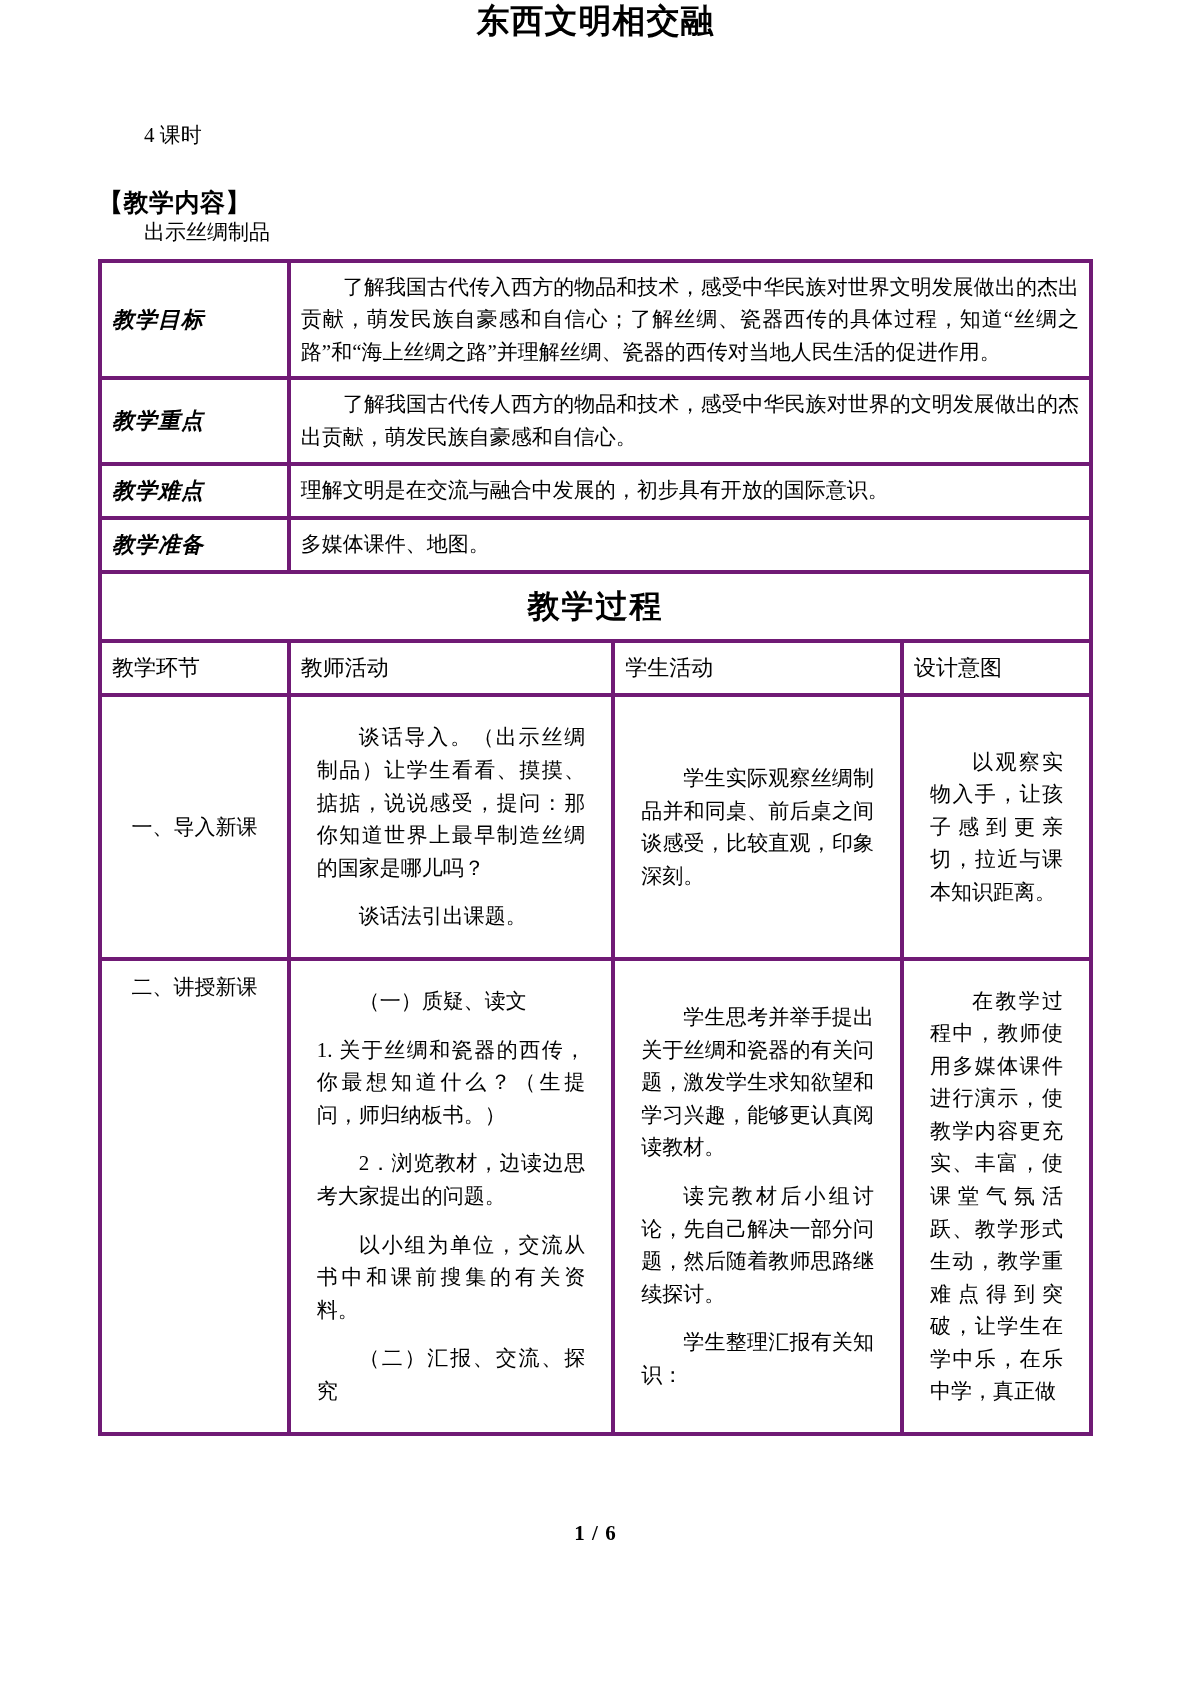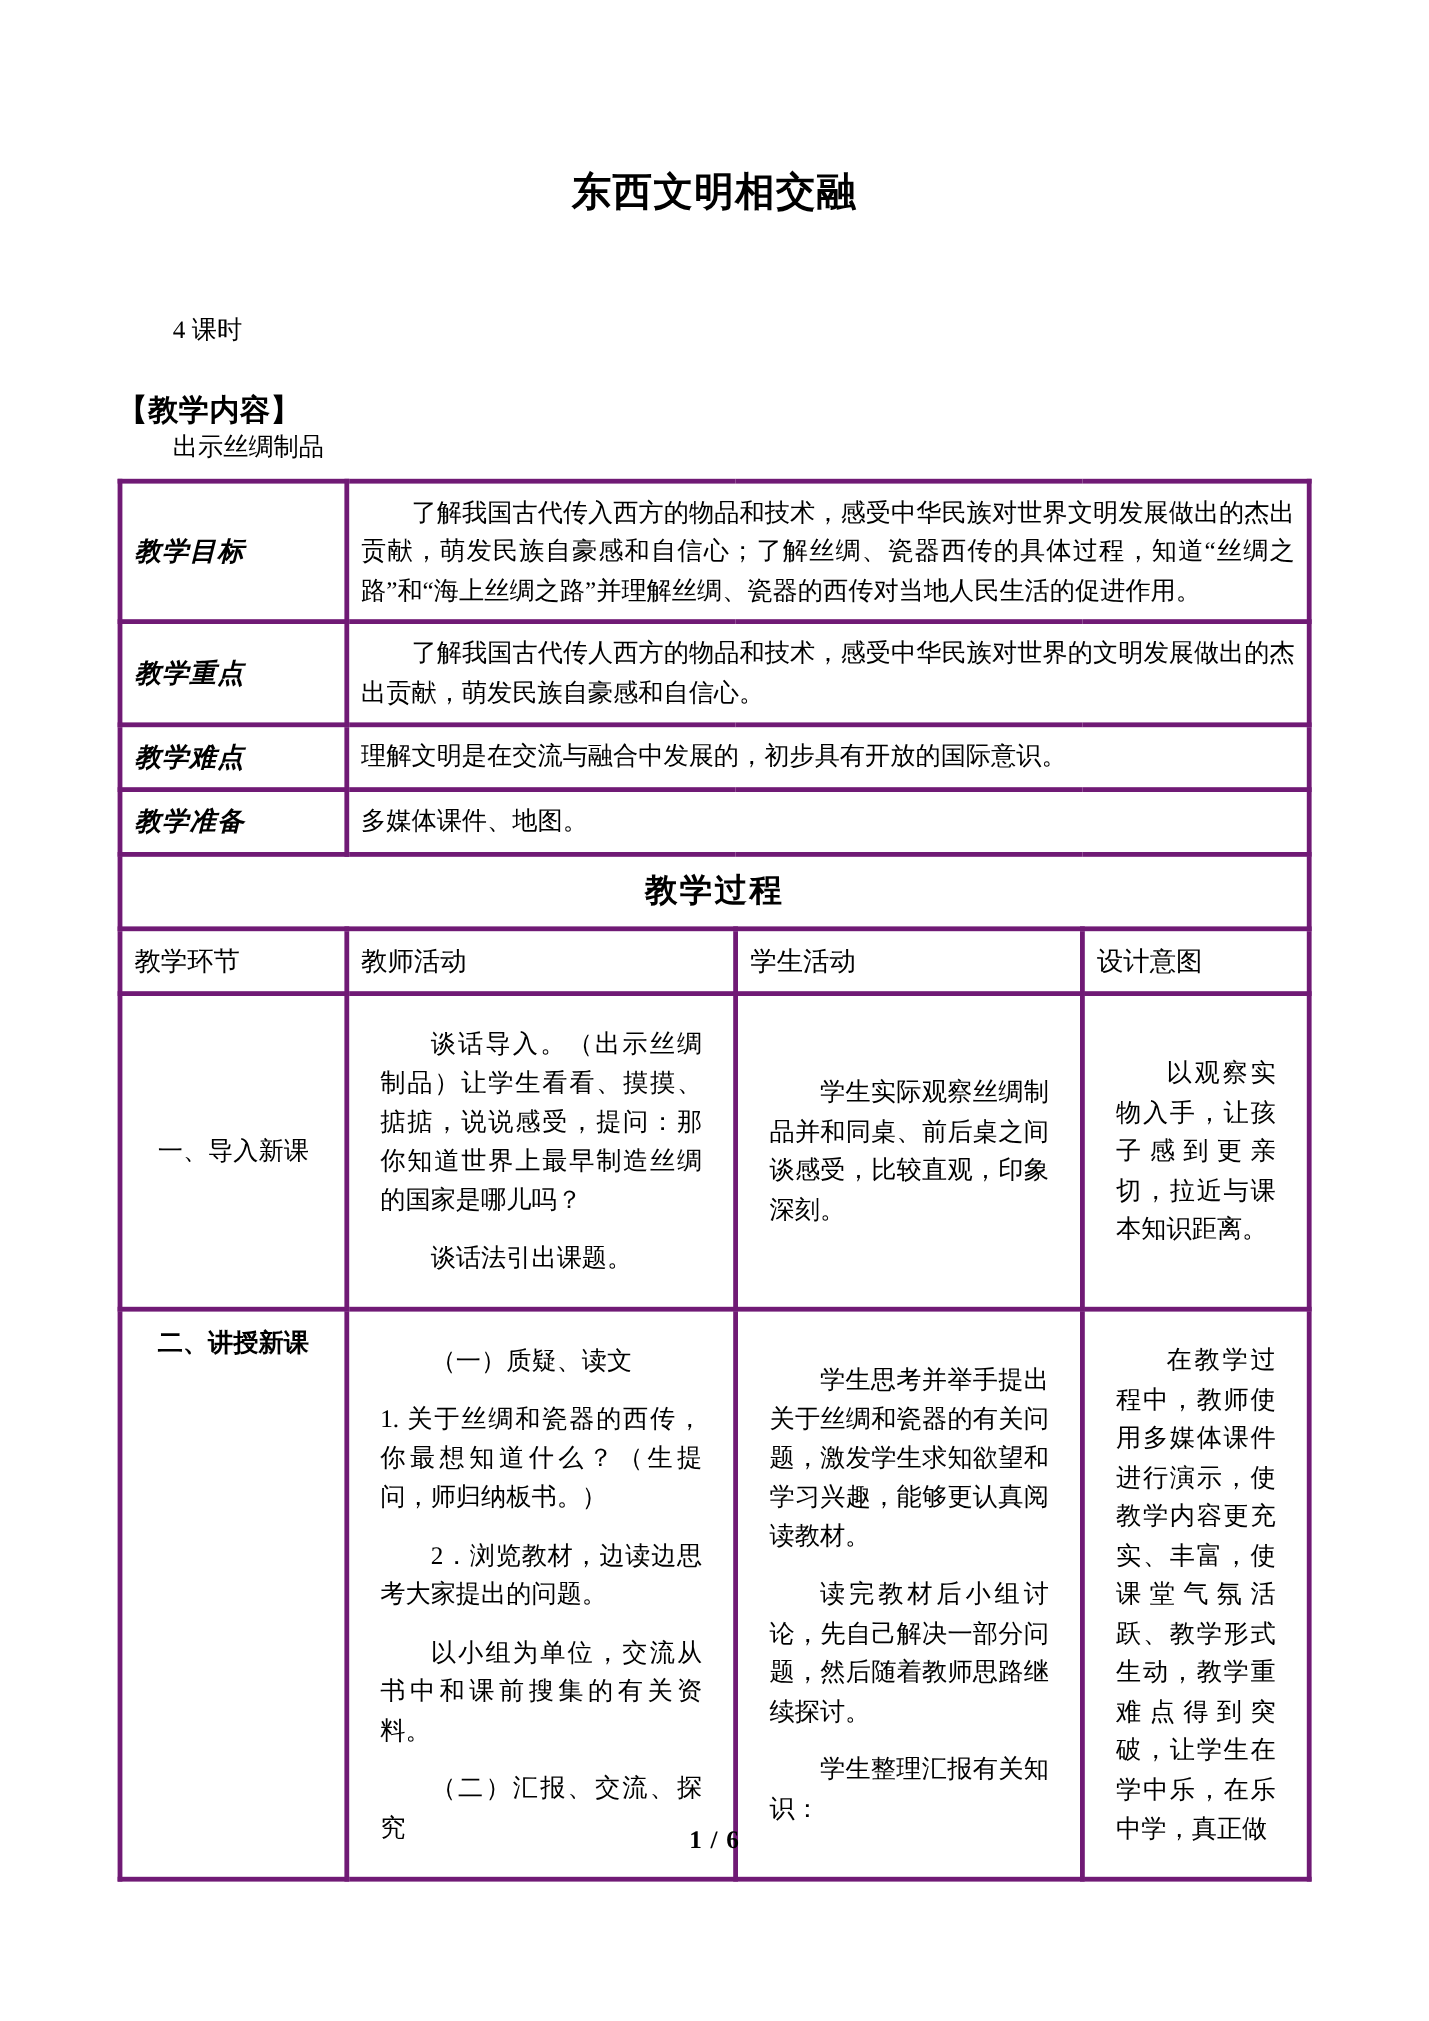--- a/index.html
+++ b/index.html
@@ -20,21 +20,20 @@
     box-sizing: border-box;
     padding: 0 98px;
     overflow: hidden;
   }
   .doc-title {
     text-align: center;
     font-size: 33px;
     font-weight: bold;
     letter-spacing: 1px;
     margin: 0;
-    padding-top: 140px;
     line-height: 1.3;
   }
   .section-head {
     font-size: 25px;
     font-weight: bold;
     margin: 0;
     line-height: 1.25;
     letter-spacing: 0.5px;
   }
   .sp-1  { margin-top: 78px; }
@@ -73,42 +72,42 @@
     text-justify: inter-ideograph;
   }
   td.body-cell p {
     margin: 0;
     text-indent: 42px;
   }
   td.body-cell p.noindent { text-indent: 0; }
 
   td.process-banner {
     text-align: center;
-    font-size: 27px;
+    font-size: 32px;
     font-weight: bold;
     letter-spacing: 2px;
     padding: 18px 0 20px 0;
   }
   td.col-head {
     text-align: left;
     font-size: 22px;
     padding: 9px 4px;
   }
   .c1 { width: 170px; }
   .c2 { width: 292px; }
   .c3 { width: 260px; }
   .c4 { width: 170px; }
 
   td.stage-cell {
     text-align: center;
     vertical-align: middle;
     font-size: 21px;
     padding: 6px 2px;
   }
-  td.stage-cell.top { vertical-align: top; padding-top: 10px; font-weight: bold; }
+  td.stage-cell.top { vertical-align: top; padding-top: 10px; }
   td.act-cell {
     vertical-align: top;
     text-align: justify;
     text-justify: inter-ideograph;
     padding: 6px 8px;
     line-height: 1.62;
   }
   td.act-cell.mid { vertical-align: middle; }
   td.act-cell p {
     margin: 16px;

